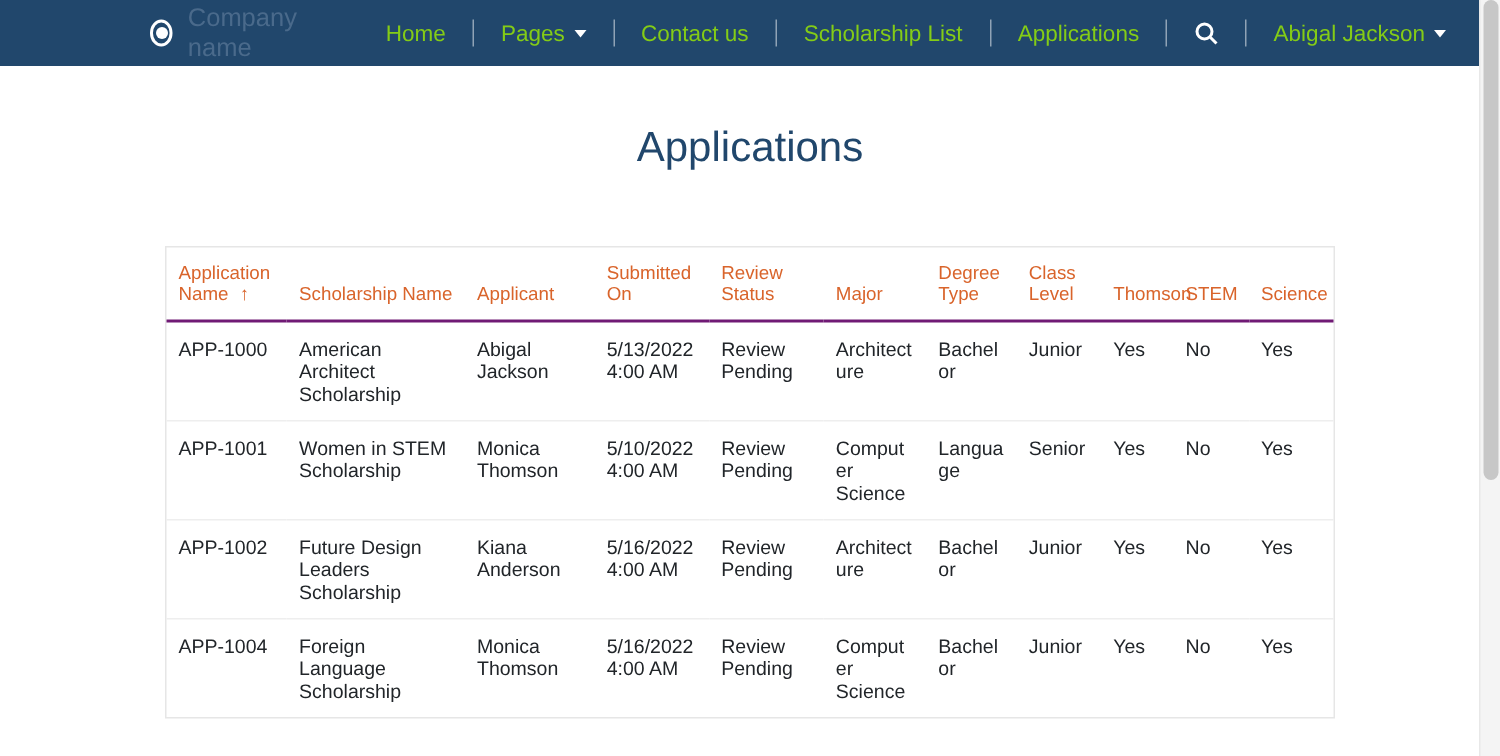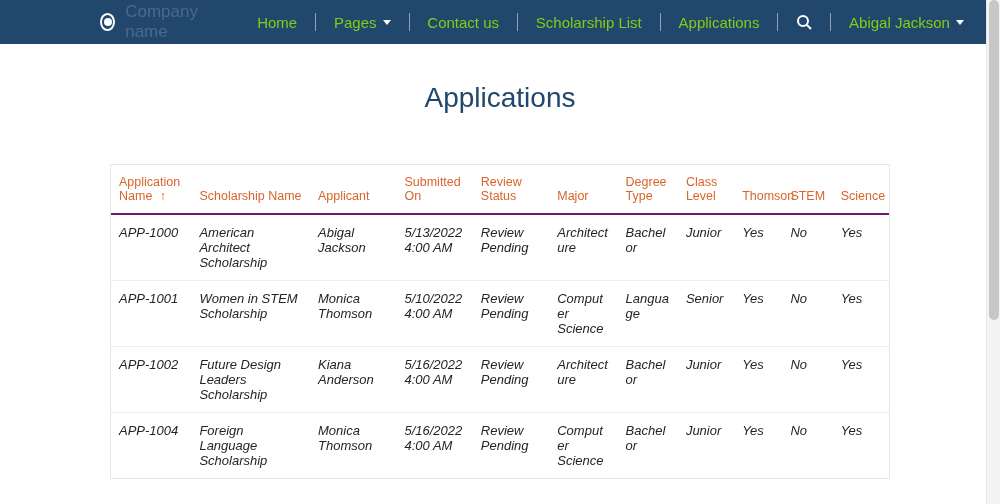--- a/index.html
+++ b/index.html
@@ -103,21 +103,20 @@
       font-weight: bold;
       margin-left: 4px;
     }
     tbody td {
       font-size: 13px;
       padding: 10px 8px;
       vertical-align: top;
       border-bottom: 1px solid #eeeeee;
       color: #212529;
       word-wrap: break-word;
-      font-style: italic;
     }
     tbody tr:last-child td { border-bottom: none; }
 
     
     col.c-app   { width: 80px; }
     col.c-sch   { width: 118px; }
     col.c-appl  { width: 86px; }
     col.c-sub   { width: 76px; }
     col.c-rev   { width: 76px; }
     col.c-major { width: 68px; }

